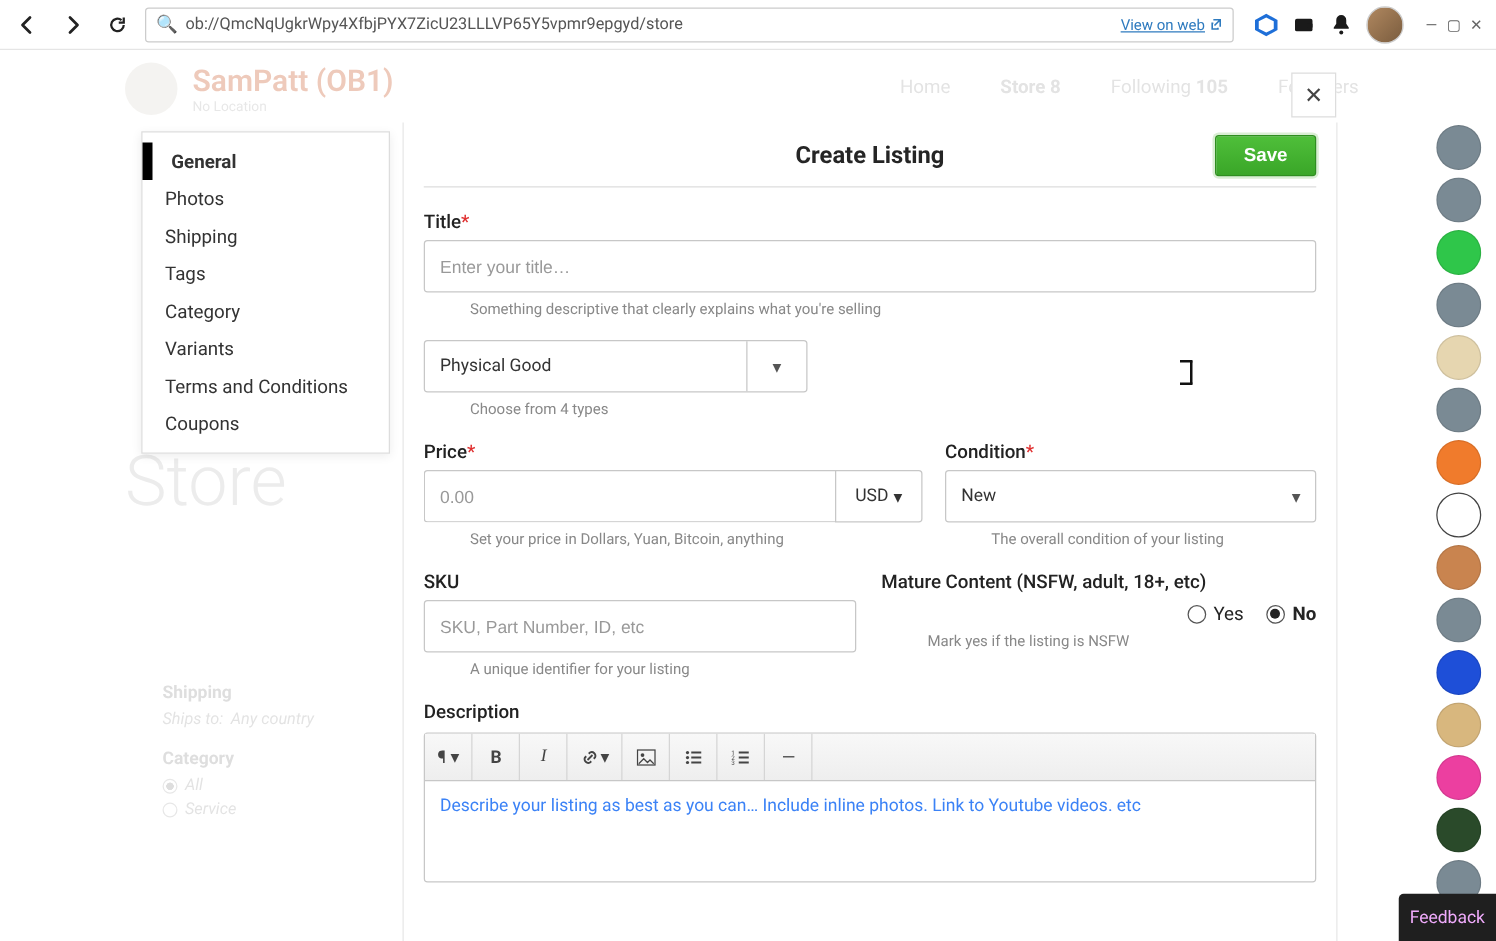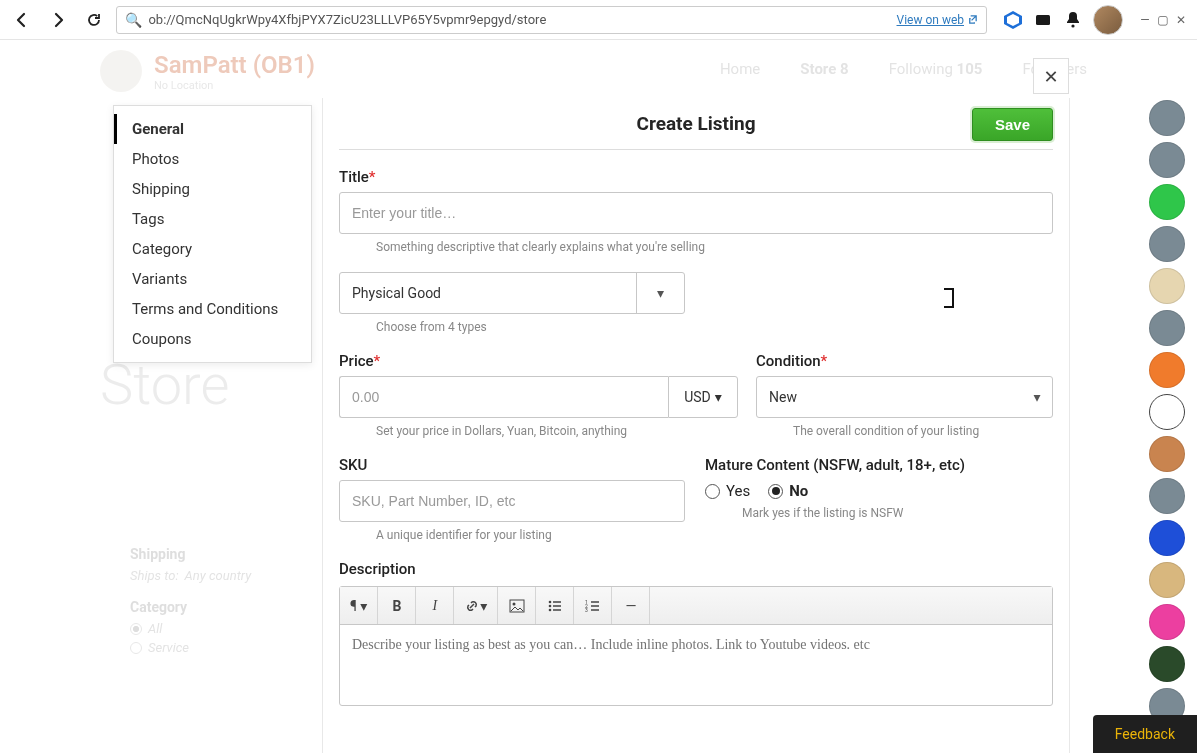--- a/index.html
+++ b/index.html
@@ -111,21 +111,21 @@
 }
 .side-panel ul { list-style:none; padding: 8px 0;}
 .side-panel li {
   padding: 6px 18px;
   font-size: 15px;
   color: #333;
   cursor: pointer;
 }
 .side-panel li.active {
   font-weight: 700;
-  border-left: 3px solid #000000;
+  border-left: 8px solid #000000;
   padding-left: 15px;
 }
 
 
 .form-panel {
   position: absolute;
   left: 322px;
   top: 98px;
   width: 748px;
   bottom: 0;
@@ -185,42 +185,42 @@
   font-size: 14px;
   color: #333;
   background:#fff;
 }
 .input::placeholder { color:#999; }
 .select {
   display:flex; align-items:center; justify-content:space-between;
   cursor:pointer;
   position:relative;
 }
-.select-narrow { width: 346px; }
+.select-narrow { width: 307px; }
 .select .caret {
   width: 48px; height: 100%;
   border-left: 1px solid #c7c7c7;
   display:flex; align-items:center; justify-content:center;
   color:#555;
   position:absolute; right:0; top:0;
 }
 .select-plain .caret{ border-left:none; width:30px;}
 .hint { font-size: 12px; color:#888; margin-top:6px;margin-left:37px;}
 
 .price-wrap { display:flex; width:399px;}
 .price-input { flex:1; border-top-right-radius:0; border-bottom-right-radius:0; border-right:none;}
 .currency {
   width: 70px; height:42px;
   border:1px solid #c7c7c7;
   border-top-right-radius:3px; border-bottom-right-radius:3px;
   display:flex; align-items:center; justify-content:center; gap:4px;
   font-size:14px; color:#333; cursor:pointer;
 }
 
-.radio-group { display:flex; gap:18px; margin-top:8px; align-items:center;}
+.radio-group { display:flex; gap:18px; margin-top:8px; align-items:center;justify-content:flex-end;}
 .radio-opt { display:flex; align-items:center; gap:6px; font-size:15px; cursor:pointer;}
 .radio-circle {
   width:15px; height:15px; border:1.5px solid #555; border-radius:50%;
   display:flex; align-items:center; justify-content:center;
 }
 .radio-circle.checked::after{
   content:""; width:8px; height:8px; background:#222; border-radius:50%;
 }
 .radio-opt.sel { font-weight:700;}
 
@@ -245,22 +245,21 @@
   cursor:pointer;
   color:#444;
   font-size:14px;
 }
 .rte-btn.bold{ font-weight:700;}
 .rte-btn.italic{ font-style:italic; font-family:Georgia,serif;}
 .rte-body {
   min-height: 80px;
   padding: 12px;
   font-size: 14px;
-  color: #737373;
-  font-family: Liberation Serif, serif;
+  color: #3b82f6;
 }
 
 
 .avatar-rail {
   position: absolute;
   right: 10px; top: 100px;
   width: 38px;
   display:flex; flex-direction:column; gap:6px;
   z-index: 40;
 }
@@ -268,22 +267,22 @@
   width:36px; height:36px; border-radius:50%;
   background:#7a8a94;
   border:1px solid rgba(0,0,0,0.1);
 }
 
 
 .feedback {
   position:absolute;
   right:0; bottom:0;
   background:#1f1f1f;
-  color:#eab308;
-  padding: 11px 22px;
+  color:#f0abfc;
+  padding: 11px 9px;
   font-size:14px;
   border-top-left-radius:4px;
   cursor:pointer;
   z-index:60;
 }
 
 
 .text-cursor{
   position:absolute;
   left:625px; top:191px;

